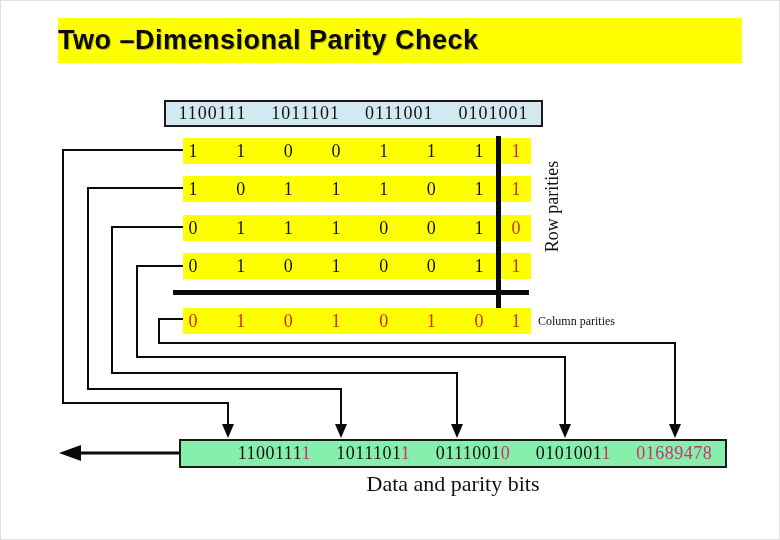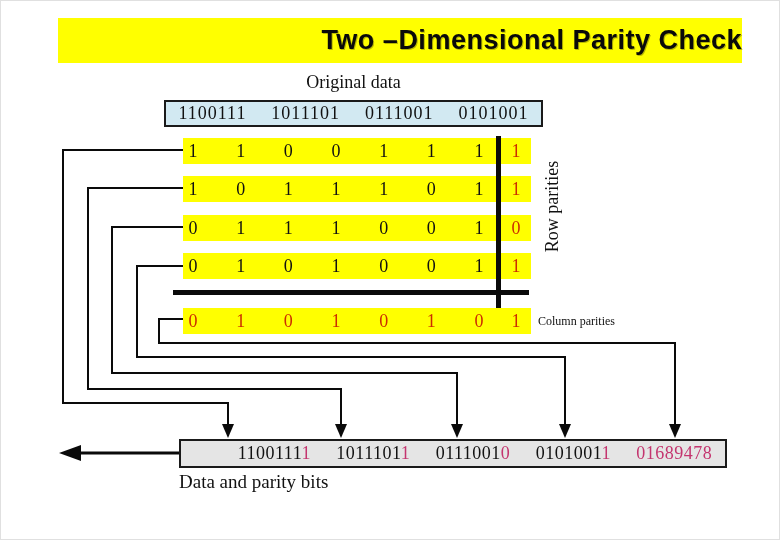--- a/index.html
+++ b/index.html
@@ -4,21 +4,21 @@
 <style>
   html,body{margin:0;padding:0;background:#fff;}
   .stage{
     position:relative;width:780px;height:540px;background:#ffffff;
     font-family:"Liberation Serif",serif;color:#111;overflow:hidden;
     border:1px solid #e0e0e0;box-sizing:border-box;
   }
   
   .banner{
     position:absolute;left:57px;top:17px;width:684px;height:45px;
-    background:#ffff00;display:flex;align-items:center;justify-content:flex-end;
+    background:#ffff00;display:flex;align-items:center;justify-content:flex-start;
   }
   .banner .title{
     font-family:"Liberation Sans",sans-serif;font-weight:bold;font-size:27px;
     color:#0a0a0a;text-shadow:1px 1px 0 #b9b900;letter-spacing:.5px;white-space:nowrap;
   }
   
   .orig-label{
     position:absolute;left:163px;top:71px;width:379px;height:22px;
     text-align:center;font-size:18px;color:#111;
   }
@@ -54,44 +54,43 @@
   .rowpar-label span{
     transform:rotate(-90deg);white-space:nowrap;font-size:18px;color:#111;
   }
   .colpar-label{
     position:absolute;left:537px;top:307px;height:26px;line-height:26px;
     font-size:12px;color:#111;white-space:nowrap;
   }
   
   .out-box{
     position:absolute;left:178px;top:438px;width:548px;height:29px;
-    background:#e5e5e5;border:2px solid #1a1a1a;box-sizing:border-box;
+    background:#86efac;border:2px solid #1a1a1a;box-sizing:border-box;
     display:flex;align-items:center;justify-content:space-around;
     font-size:18px;letter-spacing:.5px;padding-left:44px;
   }
   .out-box .gp{color:#c4356f;}
   .out-label{
-    position:absolute;left:178px;top:470px;width:548px;
-    font-size:19px;color:#111;
+    position:absolute;left:178px;top:470px;width:548px;text-align:center;
+    font-size:22px;color:#111;
   }
   
   svg.wires{position:absolute;left:0;top:0;width:780px;height:540px;pointer-events:none;}
   svg .wire{fill:none;stroke:#0a0a0a;stroke-width:2;}
   svg .head{fill:#0a0a0a;stroke:none;}
 </style>
 </head>
 <body>
 
 <div class="stage">
 
   <div class="banner">
     <div class="title">Two –Dimensional Parity Check</div>
   </div>
 
-  <div class="orig-label">Original data</div>
   <div class="orig-box">
     <span>1100111</span>
     <span>1011101</span>
     <span>0111001</span>
     <span>0101001</span>
   </div>
 
   <div class="row" style="top:137px">
     <div class="bits">
       <span class="bit">1</span>

